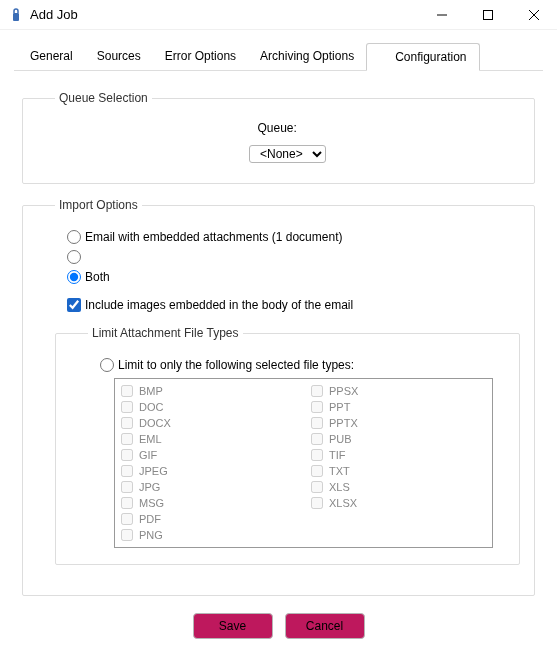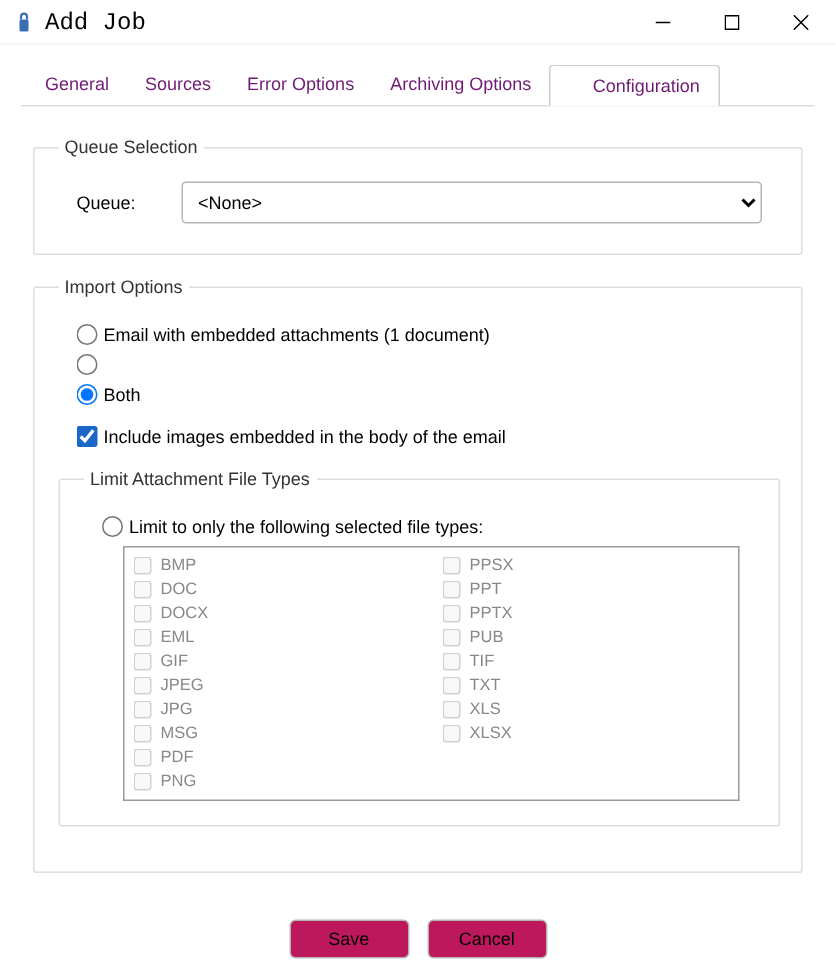--- a/index.html
+++ b/index.html
@@ -14,56 +14,56 @@
     overflow: hidden;
   }
   .titlebar {
     display: flex;
     align-items: center;
     height: 30px;
     padding: 0 0 0 8px;
     border-bottom: 1px solid #f0f0f0;
   }
   .titlebar .icon { width:16px; height:16px; margin-right:6px; flex-shrink:0; }
-  .titlebar .title { font-size:16px;font-family:Liberation Mono, monospace; }
+  .titlebar .title { font-size:13px; }
   .titlebar .spacer { flex:1; }
   .winbtn { width:46px; height:30px; display:flex; align-items:center; justify-content:center; }
   .tabbar {
     display:flex;
     border-bottom:1px solid #ddd;
     margin: 12px 14px 0 14px;
     padding-left:4px;
   }
   .tab {
     padding:6px 12px 6px 12px;
     font-size:12px;
-    color:#701a75;
+    color:#000000;
     position:relative;
     top:1px;
     cursor:default;
   }
   .tab.active {
     border:1px solid #ccc;
     border-bottom:1px solid #fff;
     background:#fff;
     border-radius:3px 3px 0 0;
     padding-left:28px;
   }
   .content {
     padding: 10px 22px 10px 22px;
   }
   fieldset {
     border:1px solid #ddd;
     border-radius:2px;
     margin:10px 0 14px 0;
-    padding:12px 14px 16px 16px;
+    padding:12px 14px 16px 32px;
     position:relative;
   }
   legend { font-size:12px; color:#333; padding:0 4px; }
-  .row { display:flex; align-items:center; gap:10px; margin:4px 12px; }
+  .row { display:flex; align-items:center; gap:10px; margin:4px 12px;flex-direction:column; }
   .row label.lab { width:60px; text-align:left; }
   select.queue {
     flex:1;
     height:28px;
     border:1px solid #b5b5b5;
     border-radius:3px;
     background:#fff;
     padding:0 6px;
     font-size:12px;
   }

